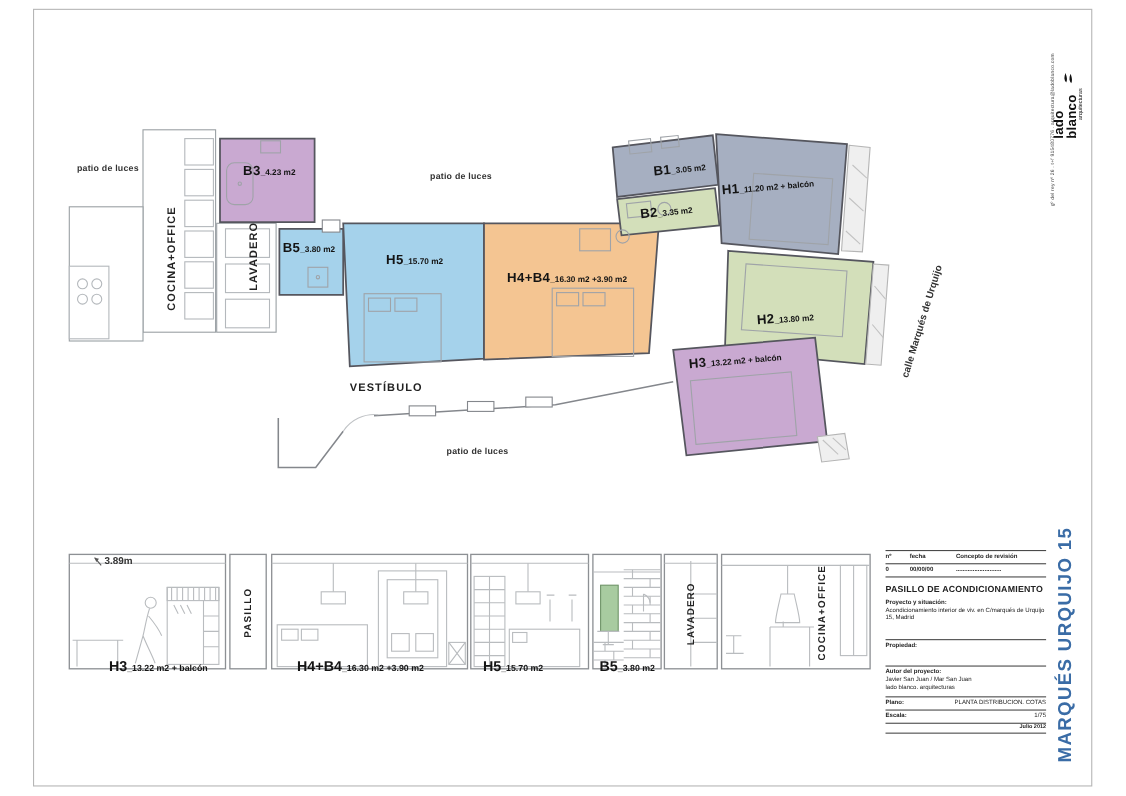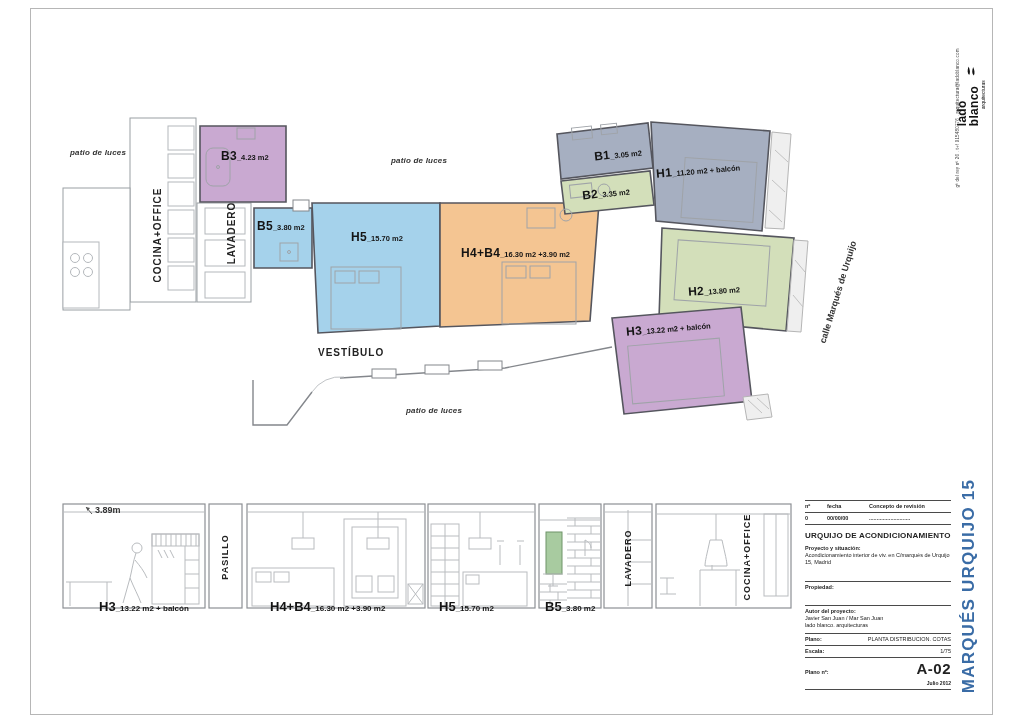--- a/index.html
+++ b/index.html
@@ -5,21 +5,21 @@
   html,body{margin:0;padding:0;background:#fff;font-family:"Liberation Sans",sans-serif;}
   .page{position:relative;width:1024px;height:724px;background:#fff;overflow:hidden;}
   .border-frame{position:absolute;left:30px;top:8px;width:961px;height:705px;border:1px solid #b6b6b6;}
   svg.plan{position:absolute;left:0;top:0;}
   .lbl{position:absolute;white-space:nowrap;color:#141414;}
   .room-label .code{font-weight:700;font-size:12px;letter-spacing:.3px;}
   .room-label .area{font-weight:700;font-size:7.5px;}
   .elev-label .code{font-weight:700;font-size:13px;}
   .elev-label .area{font-weight:700;font-size:8px;}
   .zone{font-weight:700;font-size:10px;letter-spacing:1px;color:#222;}
-  .patio{font-weight:700;font-style:italic;font-size:8px;letter-spacing:.2px;color:#333;}
+  .patio{font-weight:700;font-size:8px;letter-spacing:.2px;color:#333;}
   .dim{font-weight:700;font-size:9px;color:#333;}
   .vcenter{position:absolute;transform:translate(-50%,-50%) rotate(-90deg);white-space:nowrap;}
   .calle{position:absolute;transform:translate(-50%,-50%) rotate(-73deg);white-space:nowrap;font-weight:700;font-size:9px;color:#333;}
   .side-title{font-size:17px;font-weight:700;letter-spacing:1.2px;color:#3a6ca6;}
   .logo{position:absolute;left:971px;top:96px;transform:translate(-50%,-50%) rotate(-90deg);display:flex;align-items:center;gap:4px;}
   .logo-text{display:inline-flex;flex-direction:column;align-items:flex-end;line-height:1;}
   .logo-title{font-size:12px;font-weight:700;letter-spacing:.3px;color:#111;}
   .logo-sub{font-size:5px;color:#111;margin-top:1px;}
   .logo-contact{font-size:4.5px;letter-spacing:.2px;color:#444;}
   .tb{position:absolute;left:805px;top:500px;width:146px;color:#222;line-height:1.25;}
@@ -207,21 +207,21 @@
       <span class="c42">fecha</span>
       <span>Concepto de revisión</span>
     </div>
     <div class="hline"></div>
     <div class="trow t5b">
       <span class="c22">0</span>
       <span class="c42">00/00/00</span>
       <span>...........................</span>
     </div>
     <div class="hline"></div>
-    <div class="proj-title">URQUIJO DE ACONDICIONAMIENTO</div>
+    <div class="proj-title">PASILLO DE ACONDICIONAMIENTO</div>
     <div class="t5b">Proyecto y situación:</div>
     <div class="t5">Acondicionamiento interior de viv. en C/marqués de Urquijo 15, Madrid</div>
     <div class="sp16"></div>
     <div class="hline"></div>
     <div class="t5b" style="padding-top:2px">Propiedad:</div>
     <div class="sp14"></div>
     <div class="hline"></div>
     <div class="t5b" style="padding-top:2px">Autor del proyecto:</div>
     <div class="t5">Javier San Juan / Mar San Juan</div>
     <div class="t5">lado blanco. arquitecturas</div>
@@ -230,24 +230,20 @@
     <div class="trow between">
       <span class="t5b">Plano:</span>
       <span class="t5">PLANTA DISTRIBUCION. COTAS</span>
     </div>
     <div class="hline"></div>
     <div class="trow between">
       <span class="t5b">Escala:</span>
       <span class="t5">1/75</span>
     </div>
     <div class="hline"></div>
-    <div class="trow between">
-      <span class="t5b">Plano nº:</span>
-      <span class="anum">A-02</span>
-    </div>
     <div class="datefoot">Julio 2012</div>
     <div class="hline"></div>
   </div>
 
   <div class="logo">
     <span class="logo-text">
       <span class="logo-title">lado blanco</span>
       <span class="logo-sub">arquitecturas</span>
     </span>
     <svg width="16" height="15" viewBox="0 0 16 15">

